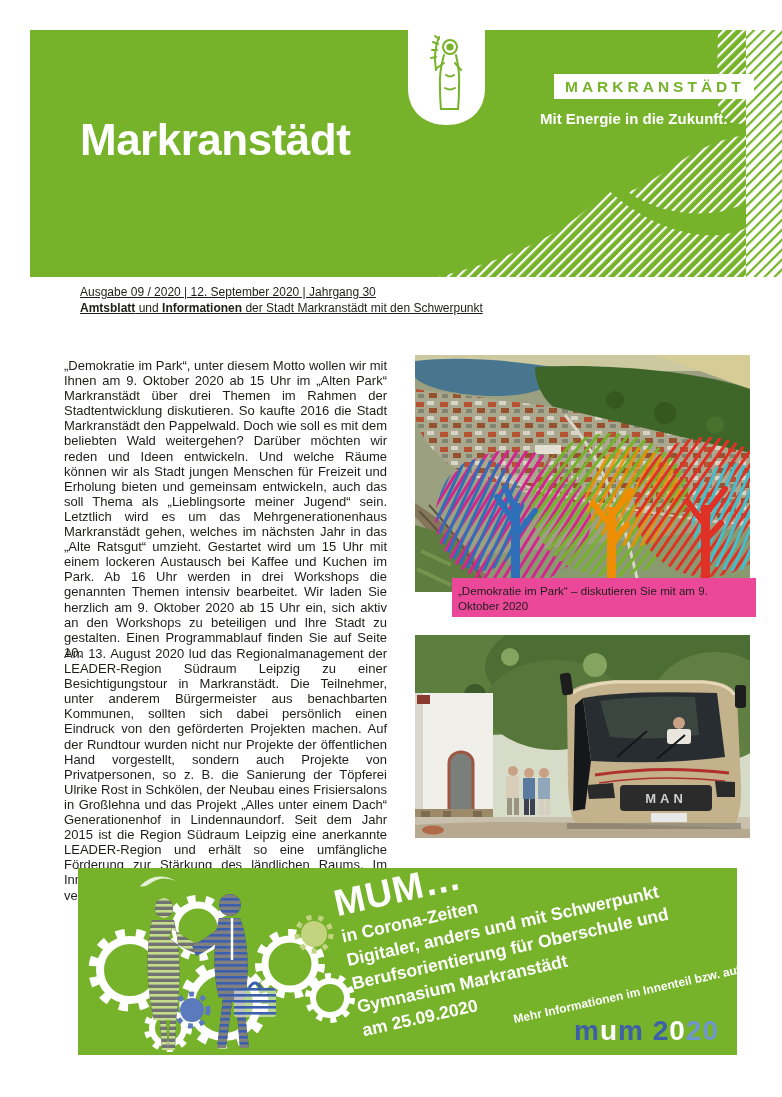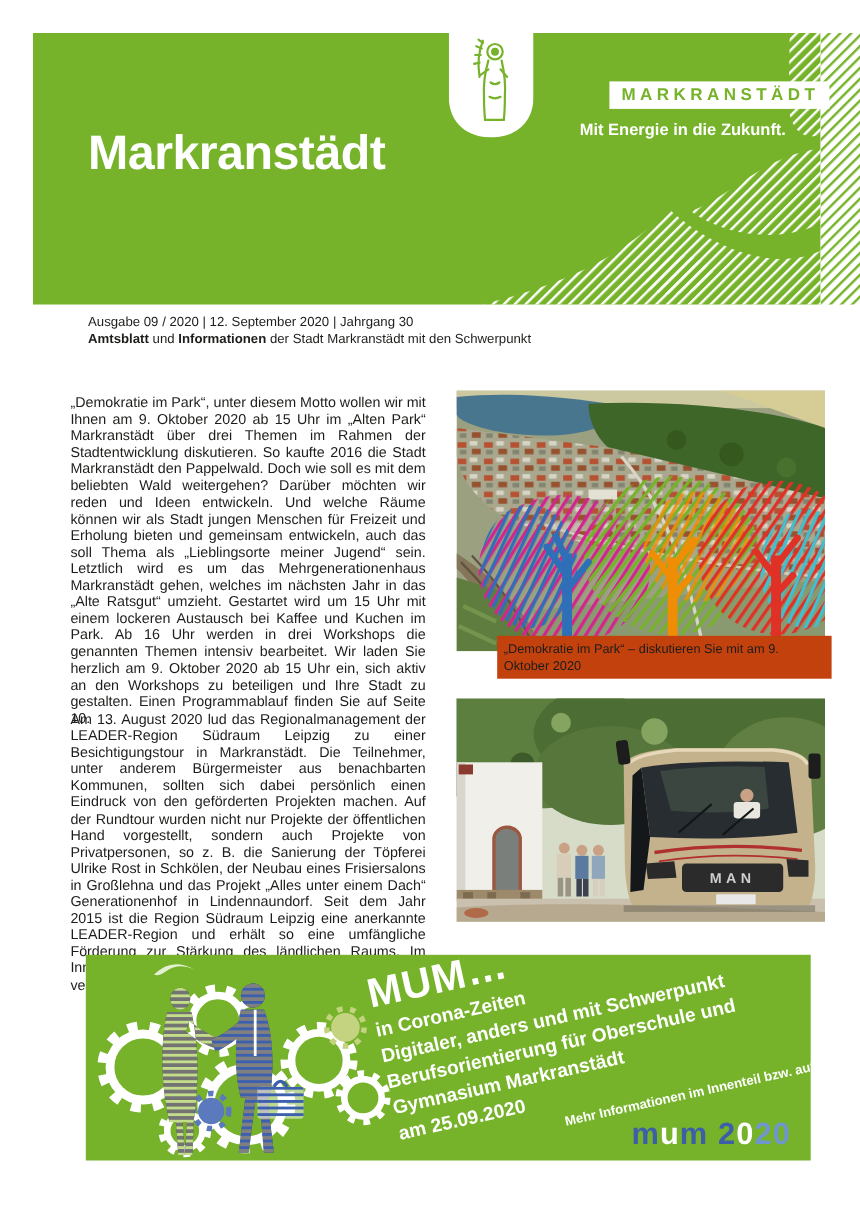--- a/index.html
+++ b/index.html
@@ -7,36 +7,36 @@
         font-family:"Liberation Sans",sans-serif;color:#1d1d1b;}
 
   
   .header{position:absolute;left:30px;top:30px;width:752px;height:247px;}
   .header-bg{position:absolute;left:0;top:0;}
   .masthead{position:absolute;left:50px;top:84px;color:#fff;font-weight:bold;
             font-size:44px;line-height:52px;letter-spacing:-0.5px;}
   .coat{position:absolute;left:378px;top:0;width:77px;height:95px;}
   .logo-box{position:absolute;left:524px;top:44px;background:#fff;color:#76b32a;
             font-weight:bold;font-size:15.5px;letter-spacing:4px;padding:4px 9px 3px 11px;}
-  .tagline{position:absolute;left:497px;top:80px;color:#fff;font-weight:bold;font-size:15px;}
-
-  
-  .issue{position:absolute;left:80px;top:285px;font-size:12px;line-height:15.5px;}
+  .tagline{position:absolute;left:510px;top:80px;color:#fff;font-weight:bold;font-size:15px;}
+
+  
+  .issue{position:absolute;left:80px;top:285px;font-size:12px;line-height:15.5px;text-decoration:underline;}
   .issue b{font-weight:bold;}
 
   
   .article{position:absolute;left:64px;width:323px;font-size:13px;line-height:15.1px;
            text-align:justify;}
   .article1{top:358px;}
   .article2{top:646px;}
 
   
   .photo1{position:absolute;left:415px;top:355px;width:335px;height:237px;}
   .photo2{position:absolute;left:415px;top:635px;width:335px;height:203px;}
-  .caption{background:#c2410c;font-size:11.6px;line-height:15px;color:#1d1d1b;}
+  .caption{background:#ec4899;font-size:11.6px;line-height:15px;color:#1d1d1b;}
   .caption1{position:absolute;left:452px;top:578px;width:250px;padding:5px 48px 4px 6px;
             text-align:justify;}
   .caption2{position:absolute;left:452px;top:826px;width:292px;padding:8px 0 4px 6px;}
 
   
   .banner{position:absolute;left:78px;top:868px;width:659px;height:187px;background:#76b32a;
           overflow:hidden;}
   .banner-illus{position:absolute;left:4px;top:0;}
   .banner-text{position:absolute;left:252px;top:16px;width:560px;color:#fff;font-weight:bold;
                transform:rotate(-12.5deg);transform-origin:0 0;}

